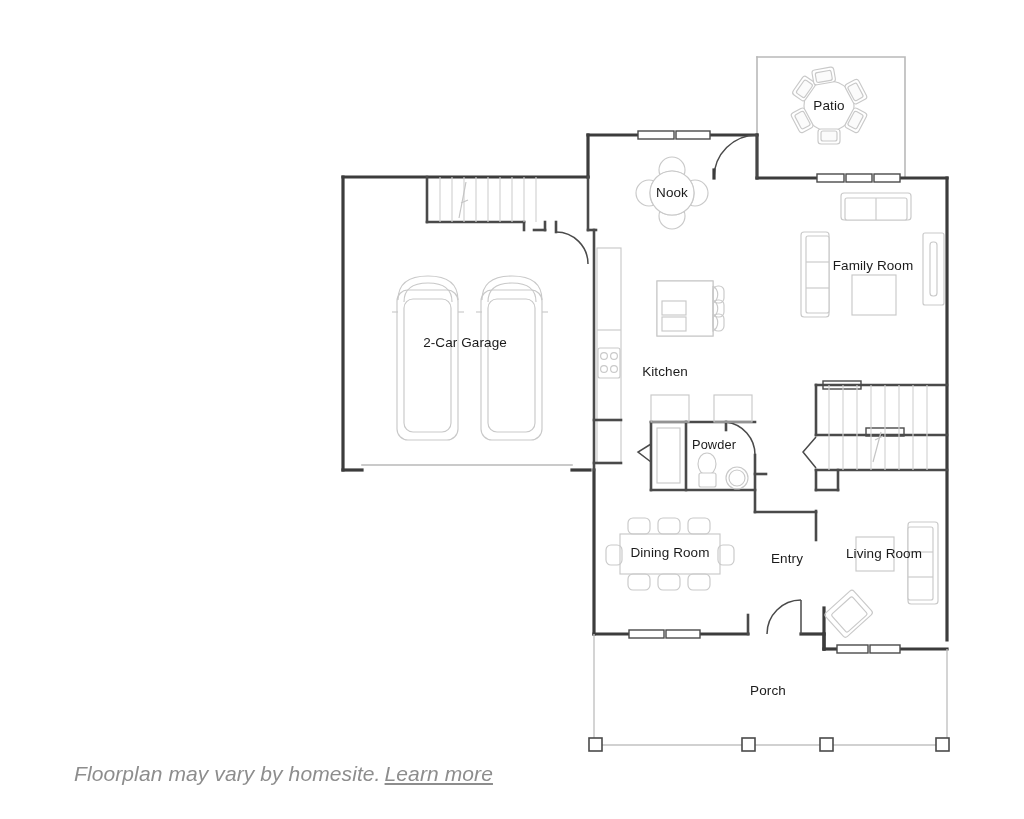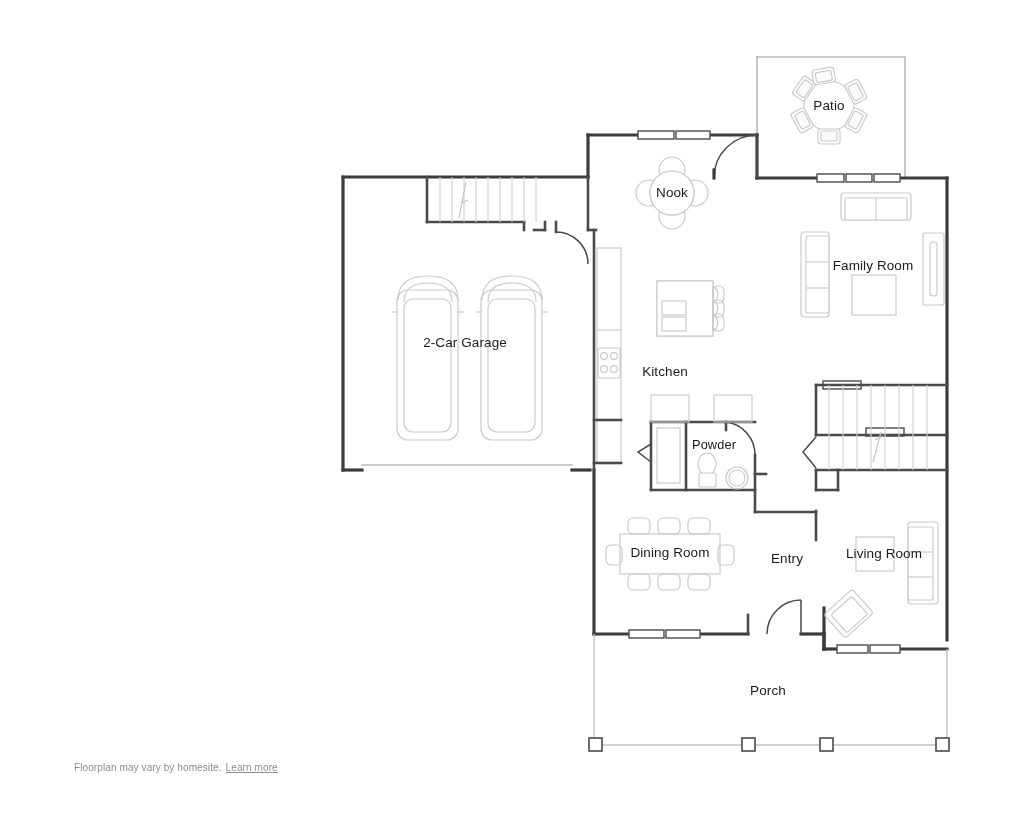--- a/index.html
+++ b/index.html
@@ -48,24 +48,25 @@
     letter-spacing: 0.1px;
   }
   .room-label.small { font-size: 12.8px; }
 
   
   #footnote {
     position: absolute;
     left: 74px;
     top: 762px;
     font-family: "Liberation Sans", sans-serif;
-    font-size: 10px;
+    font-size: 21px;
     color: #8d8d8d;
     letter-spacing: 0.1px;
     white-space: nowrap;
+    font-style: italic;
   }
   #footnote .disclaimer { color:#8d8d8d; }
   #footnote .learn-more {
     color: #8d8d8d;
     text-decoration: underline;
     cursor: pointer;
     margin-left: 4px;
   }
 </style>
 </head>

